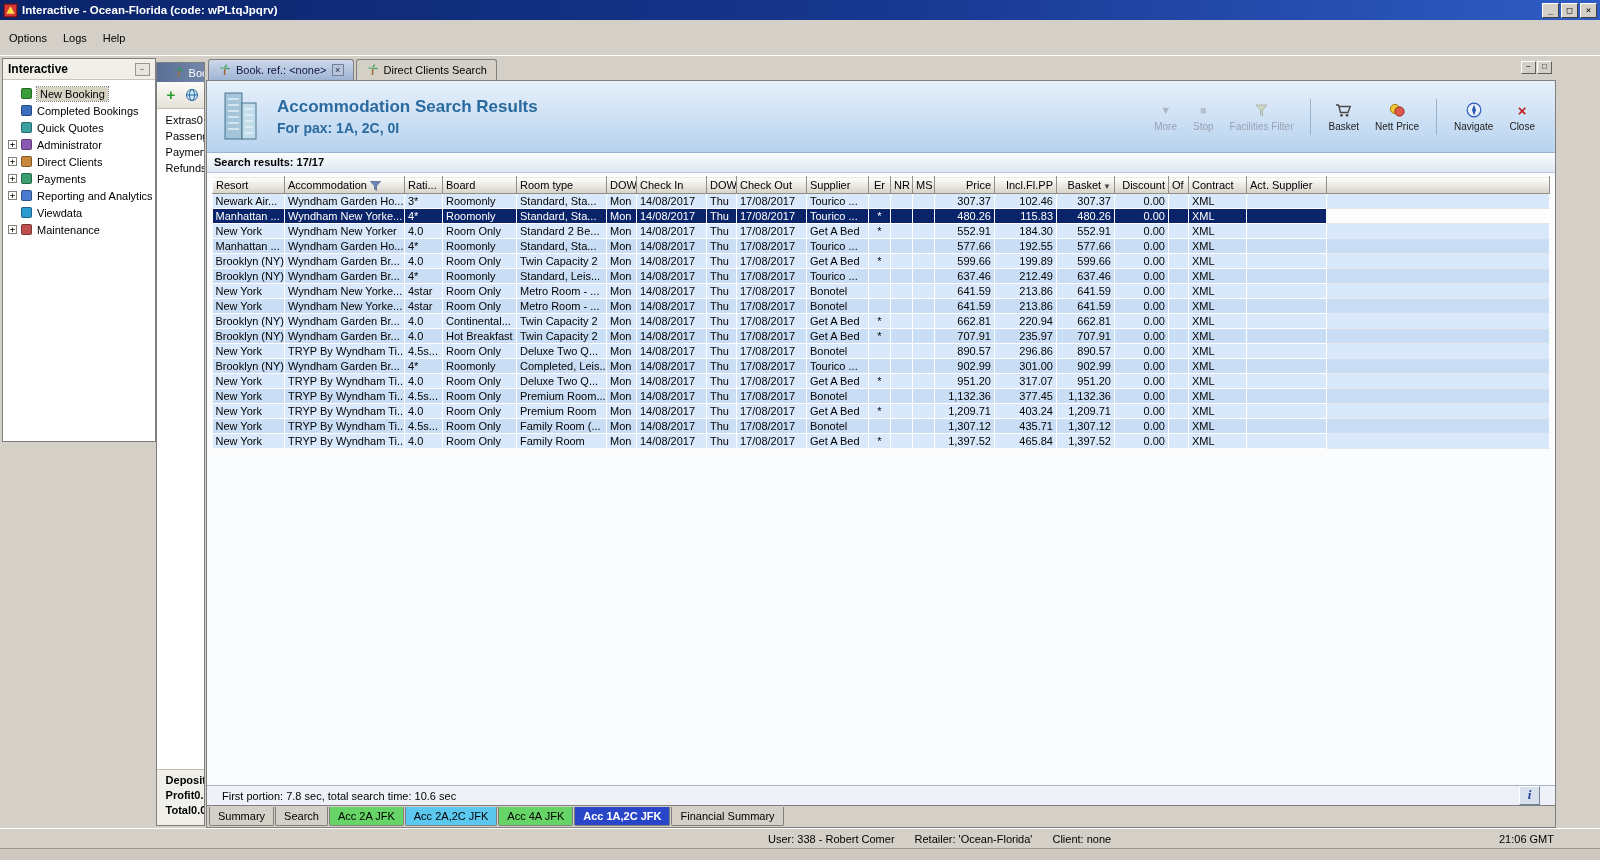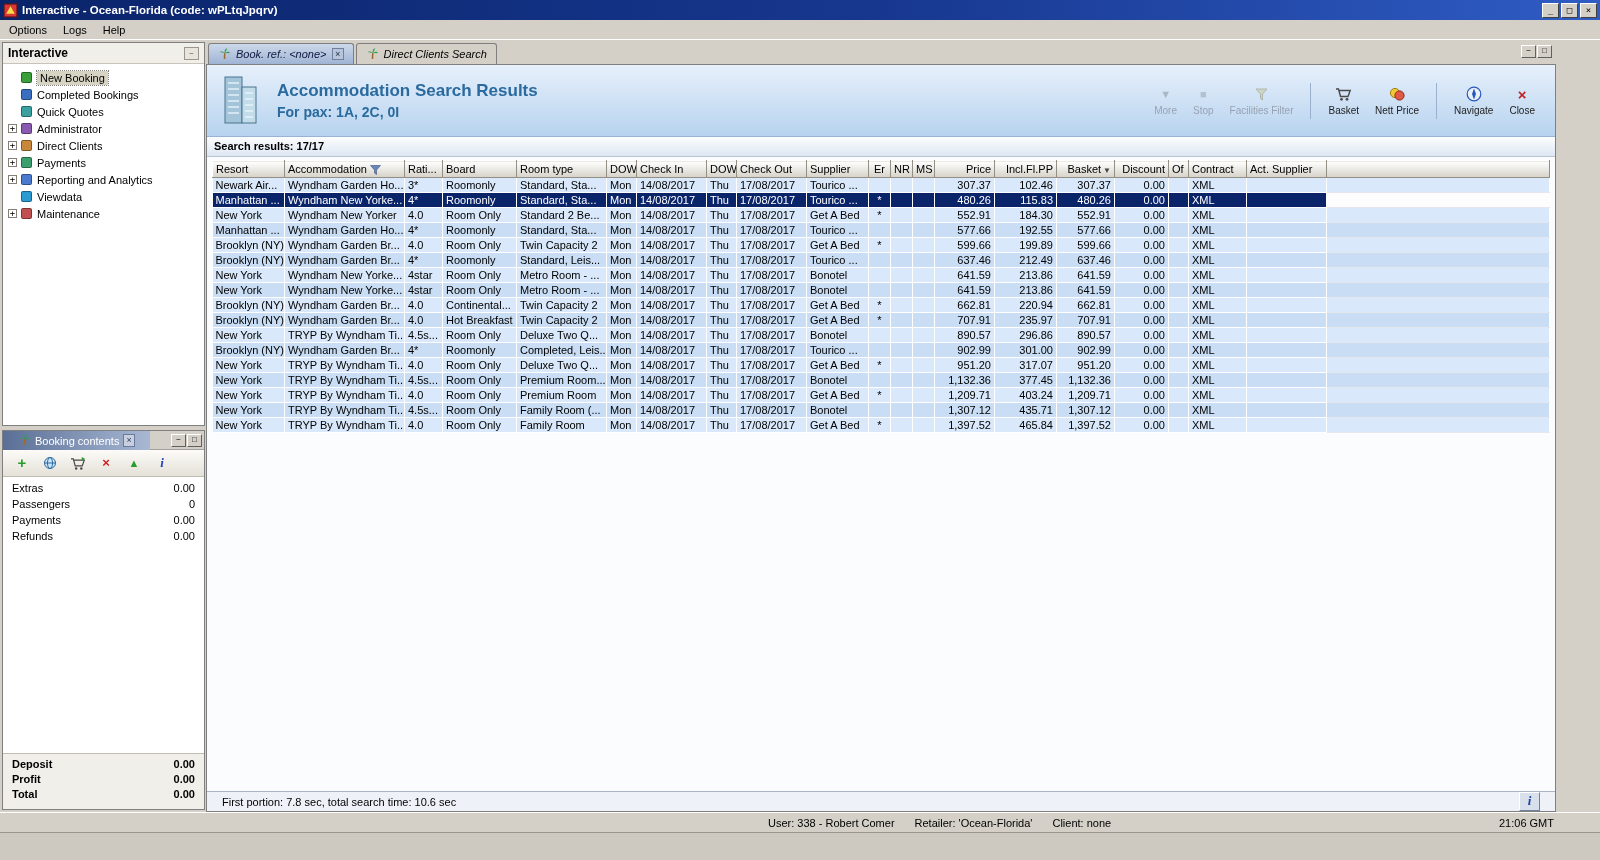--- a/index.html
+++ b/index.html
@@ -10,27 +10,27 @@
   
   .titlebar { height:20px; background:linear-gradient(to right,#0a246a 0%,#17378f 55%,#2f5cc4 100%);
               display:flex; align-items:center; padding:1px 3px; color:#fff; }
   .titlebar .appico { width:15px; height:15px; margin-right:4px; flex:none; }
   .titlebar .ttext { font-weight:bold; font-size:11.5px; flex:1; white-space:nowrap; }
   .winbtn { width:17px; height:15px; margin-left:2px; background:#d4d0c8; color:#000;
             border:1px solid; border-color:#ffffff #404040 #404040 #ffffff;
             font-size:9px; line-height:12px; text-align:center; font-family:"DejaVu Sans Mono",monospace; }
 
   
-  .menubar { height:20px; background:#d4d0c8; display:flex; align-items:center; padding:0 1px;
+  .menubar { height:36px; background:#d4d0c8; display:flex; align-items:center; padding:0 1px;
              border-bottom:1px solid #ffffff; }
   .menu-item { padding:3px 8px; }
 
   
   .mid { display:flex; height:772px; }
-  .leftcol { width:206px; flex:none; display:flex; flex-direction:column; padding:2px 1px 2px 2px; }
+  .leftcol { width:206px; flex:none; display:flex; flex-direction:row; padding:2px 1px 2px 2px; }
   .maincol { flex:1; margin-right:44px; display:flex; flex-direction:column; padding-top:2px; }
 
   
   .panel-interactive { height:384px; flex:none; background:#fff; border:1px solid #7f7f7f;
                        display:flex; flex-direction:column; }
   .pi-header { height:21px; flex:none; background:#f1efe9; border-bottom:1px solid #c8c4ba;
                display:flex; align-items:center; padding:0 5px; }
   .pi-title { font-weight:bold; font-size:12px; flex:1; }
   .pi-btn { width:15px; height:13px; border:1px solid #9a968e; background:#e8e5dd; color:#555;
             font-size:8px; line-height:11px; text-align:center; }
@@ -60,21 +60,21 @@
                 border-bottom:1px solid #c0bcb2; display:flex; align-items:center; gap:10px; padding:0 10px; }
   .bk-tool { width:18px; height:18px; display:flex; align-items:center; justify-content:center; }
   .bk-list { padding:5px 0; }
   .bk-row { display:flex; height:16px; padding:0 9px; }
   .bk-row .lbl { flex:1; }
   .bk-totals { margin-top:auto; border-top:1px solid #c0bcb2; background:#f1efe9; padding:4px 9px 6px; }
   .bk-trow { display:flex; height:15px; font-weight:bold; }
   .bk-trow .lbl { flex:1; }
 
   
-  .tabstrip { height:22px; flex:none; display:flex; align-items:flex-end; padding:0 2px; position:relative;font-style:italic; }
+  .tabstrip { height:22px; flex:none; display:flex; align-items:flex-end; padding:0 2px; position:relative; }
   .tab { display:flex; align-items:center; gap:5px; height:21px; padding:0 9px;
          border:1px solid #7f7f7f; border-bottom:none; border-radius:3px 3px 0 0;
          background:#d4d0c8; margin-right:2px; white-space:nowrap; }
   .tab.active { background:linear-gradient(#cdd8ea,#9fb4d4); color:#101840; }
   .tab-close { width:12px; height:12px; background:#b8c4da; border:1px solid #70809e; color:#203050;
                font-size:9px; line-height:10px; text-align:center; }
   .childctrl { position:absolute; right:4px; top:3px; display:flex; gap:1px; }
 
   
   .content { flex:1; border:1px solid #7f7f7f; background:#f2f6fc; display:flex; flex-direction:column; overflow:hidden; }
@@ -838,20 +838,29 @@
               </tr>
             </tbody>
           </table>
       </div>
 
       <div class="timing">
         <span>First portion: 7.8 sec, total search time: 10.6 sec</span>
         <span class="info-btn">i</span>
       </div>
 
+      <div class="btabs" id="btabs">
+          <div class="btab plain">Summary</div>
+          <div class="btab plain">Search</div>
+          <div class="btab green" style="background:#66d466">Acc 2A JFK</div>
+          <div class="btab cyan" style="background:#5cc8f0">Acc 2A,2C JFK</div>
+          <div class="btab green" style="background:#66d466">Acc 4A JFK</div>
+          <div class="btab blue active" style="background:#2a46c8">Acc 1A,2C JFK</div>
+          <div class="btab plain">Financial Summary</div>
+        </div>
 
     </div>
   </div>
 </div>
 
 <div class="statusbar">
   <span class="sb-text">
     <span>User: 338 - Robert Comer</span>
     <span>Retailer: 'Ocean-Florida'</span>
     <span>Client: none</span>

